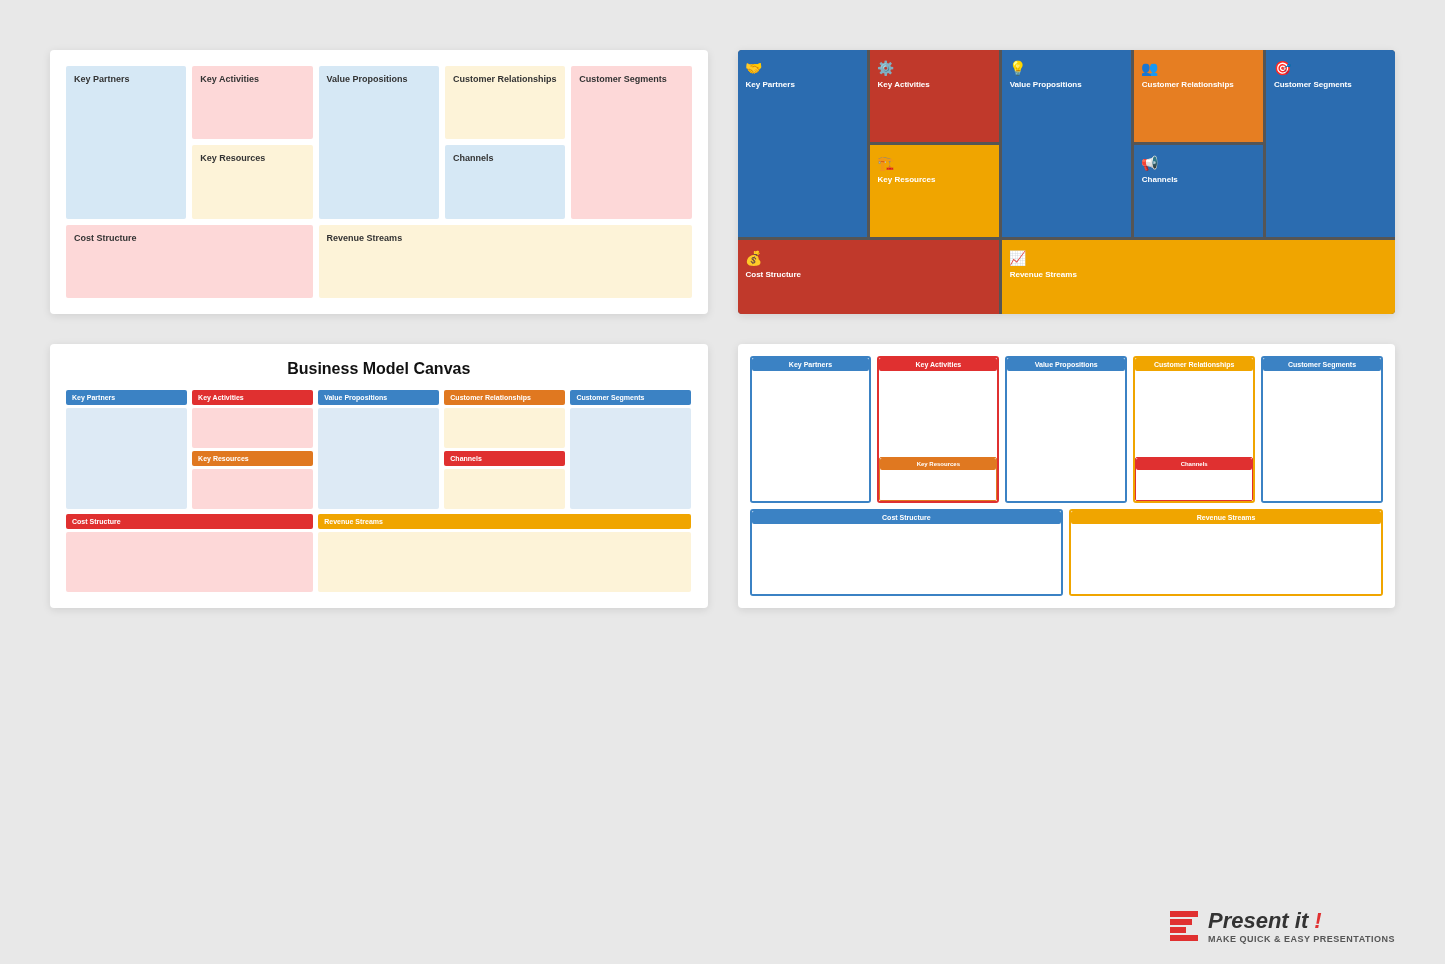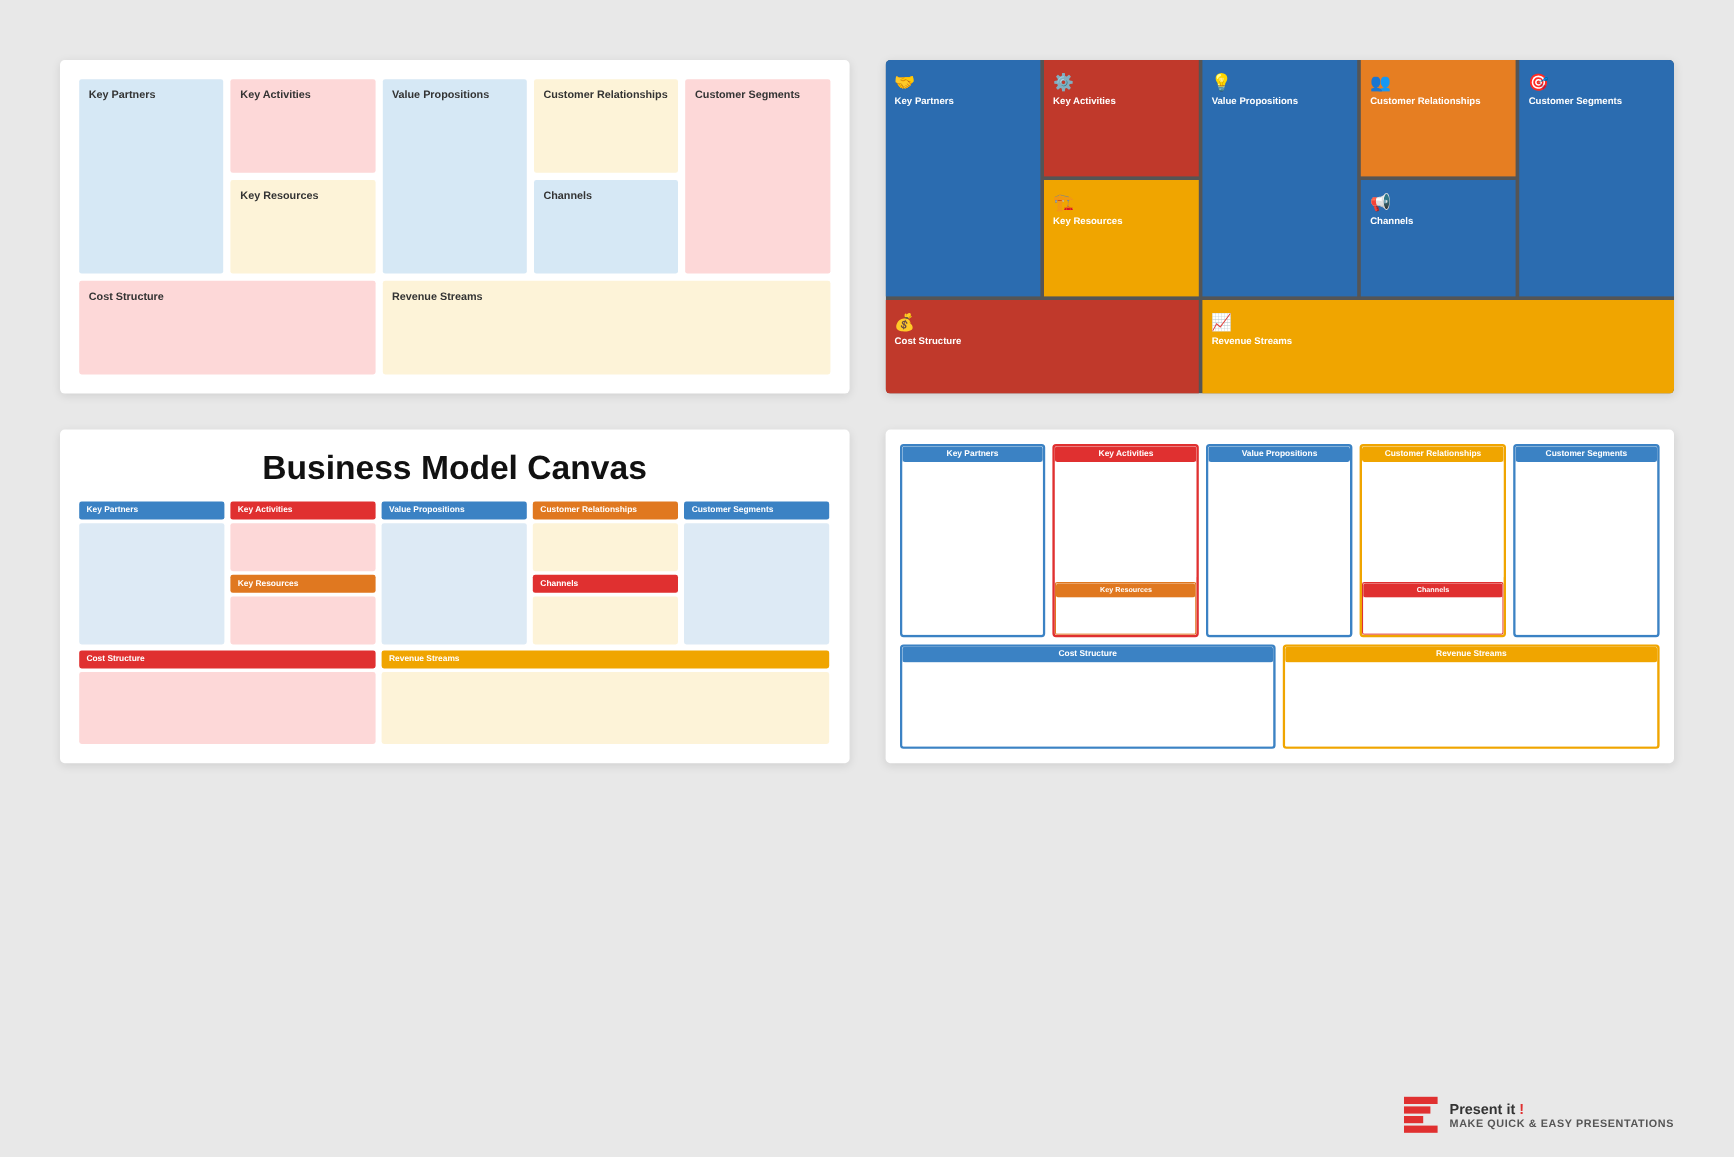--- a/index.html
+++ b/index.html
@@ -98,21 +98,21 @@
     .s2-cust-seg { grid-column: 5; grid-row: 1 / 3; }
     .s2-key-resources { grid-column: 2; grid-row: 2; }
     .s2-channels { grid-column: 4; grid-row: 2; }
     .s2-cost { grid-column: 1 / 3; grid-row: 3; }
     .s2-revenue { grid-column: 3 / 6; grid-row: 3; }
 
     
     .slide-3 { padding: 16px; }
 
     .slide-3-title {
-      font-size: 28px;
+      font-size: 16px;
       font-weight: 900;
       text-align: center;
       margin-bottom: 12px;
       color: #111;
     }
 
     .bmc-grid-3 {
       display: grid;
       grid-template-columns: 1fr 1fr 1fr 1fr 1fr;
       grid-template-rows: auto auto auto;
@@ -188,23 +188,24 @@
       flex-direction: column;
       gap: 2px;
     }
 
     .logo-bar {
       height: 6px;
       background: #e03030;
     }
 
     .logo-text {
-      font-size: 12px;
+      font-size: 22px;
       font-weight: 900;
       color: #333;
+      font-style: italic;
     }
 
     .logo-text span { color: #e03030; }
 
     .logo-tagline {
       font-size: 9px;
       font-weight: 700;
       color: #555;
       letter-spacing: 0.5px;
       text-transform: uppercase;

